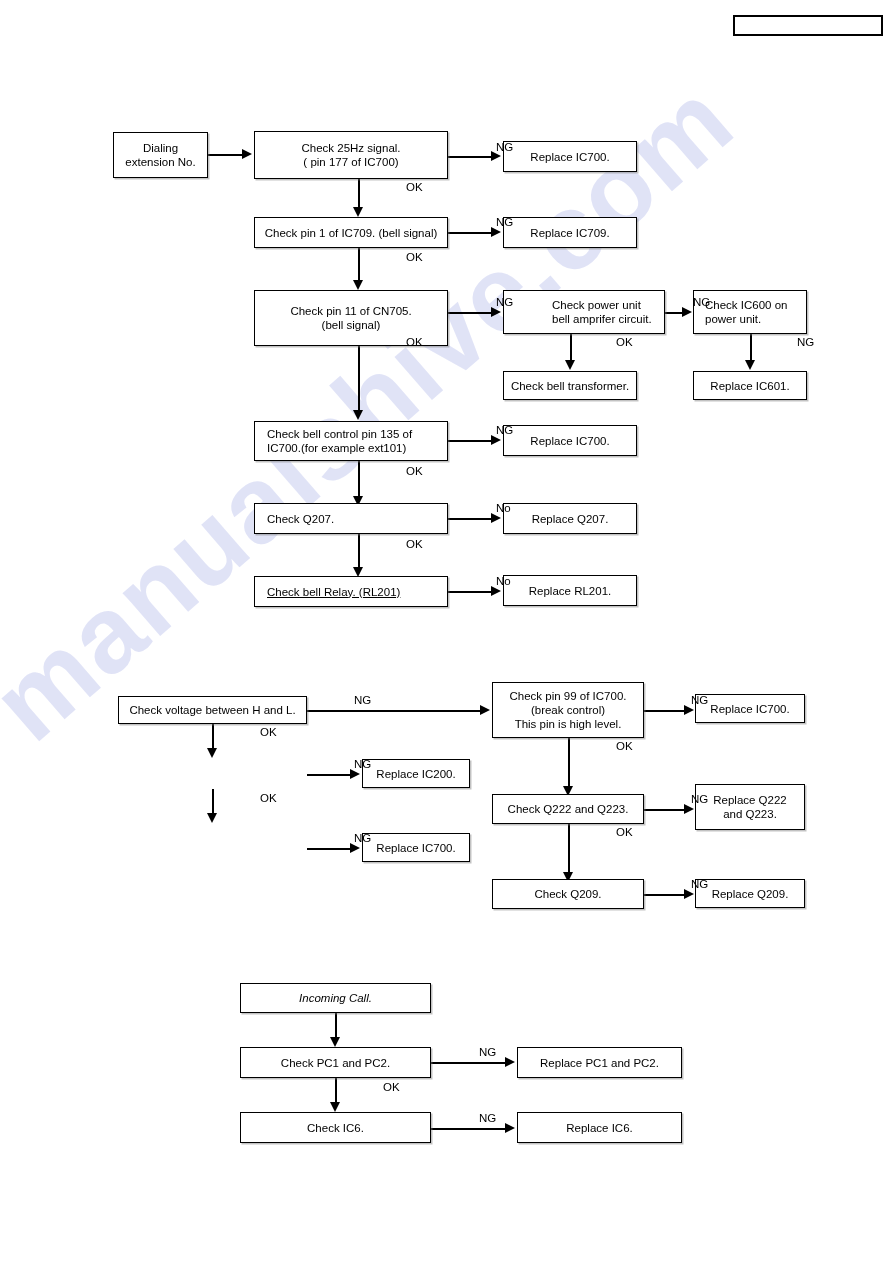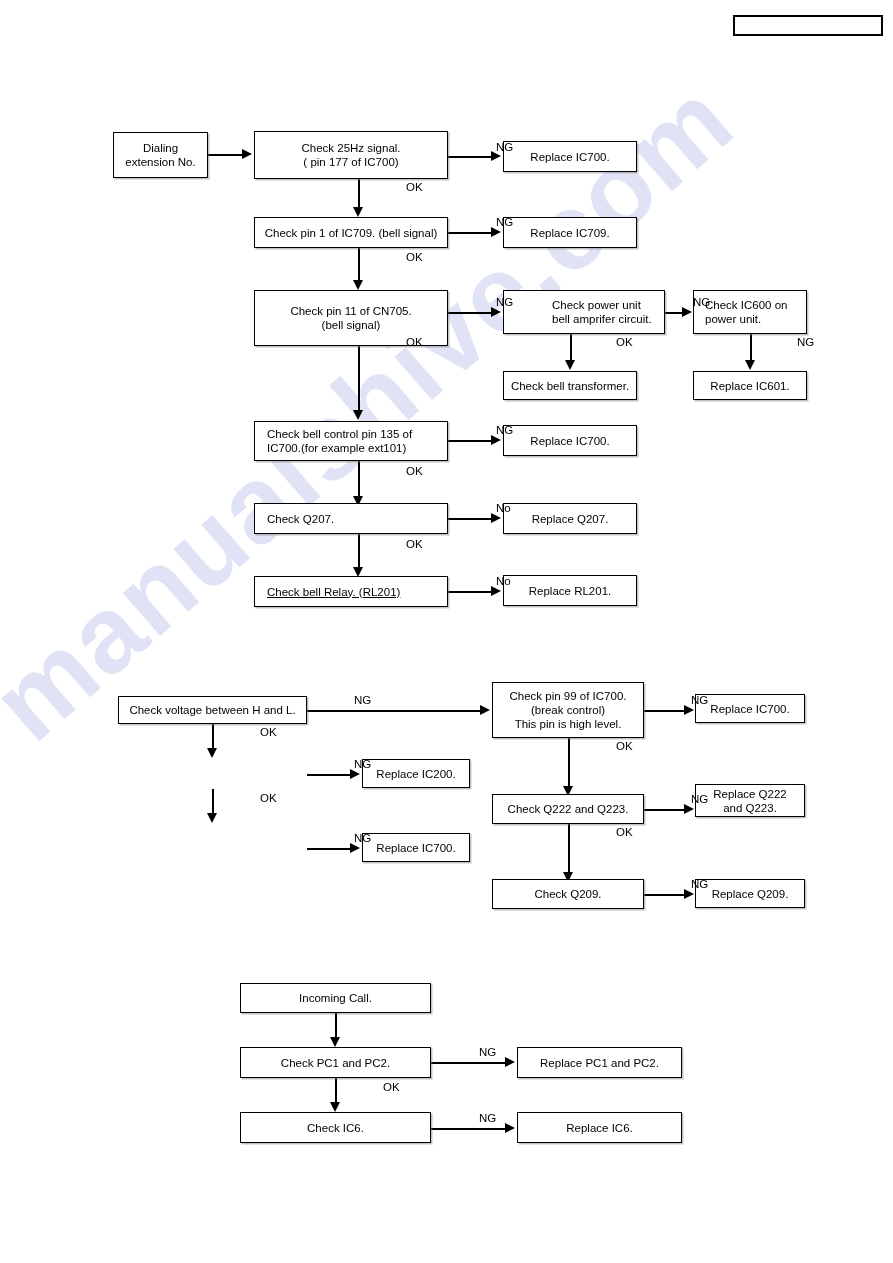--- a/index.html
+++ b/index.html
@@ -301,42 +301,42 @@
   <div class="lbl" style="left:573px; top:740px;">OK</div>
 
   <div class="box" style="left:492px; top:794px; width:152px; height:30px;">
     <span>Check Q222 and Q223.</span>
   </div>
 
   <div class="ln h" style="left:644px; top:809px; width:42px;"></div>
   <div class="arw right" style="left:684px; top:804px;"></div>
   <div class="lbl" style="left:648px; top:793px;">NG</div>
 
-  <div class="box" style="left:695px; top:784px; width:110px; height:33px;">
+  <div class="box" style="left:695px; top:784px; width:110px; height:46px;">
     <span style="white-space:pre-line;">Replace Q222
 and Q223.</span>
   </div>
 
   <div class="ln v" style="left:568px; top:824px; width:1.6px; height:51px;"></div>
   <div class="arw down" style="left:563px; top:872px;"></div>
   <div class="lbl" style="left:573px; top:826px;">OK</div>
 
   <div class="box" style="left:492px; top:879px; width:152px; height:30px;">
     <span>Check Q209.</span>
   </div>
 
   <div class="ln h" style="left:644px; top:894px; width:42px;"></div>
   <div class="arw right" style="left:684px; top:889px;"></div>
   <div class="lbl" style="left:648px; top:878px;">NG</div>
 
   <div class="box" style="left:695px; top:879px; width:110px; height:29px;">
     <span>Replace Q209.</span>
   </div>
 
-  <div class="box" style="left:240px; top:983px; width:191px; height:30px;">
+  <div class="box" style="left:240px; top:983px; width:191px; height:30px;font-style:italic;">
     <span>Incoming Call.</span>
   </div>
 
   <div class="ln v" style="left:335px; top:1013px; width:1.6px; height:26px;"></div>
   <div class="arw down" style="left:330px; top:1037px;"></div>
 
   <div class="box" style="left:240px; top:1047px; width:191px; height:31px;">
     <span>Check PC1 and PC2.</span>
   </div>
 

